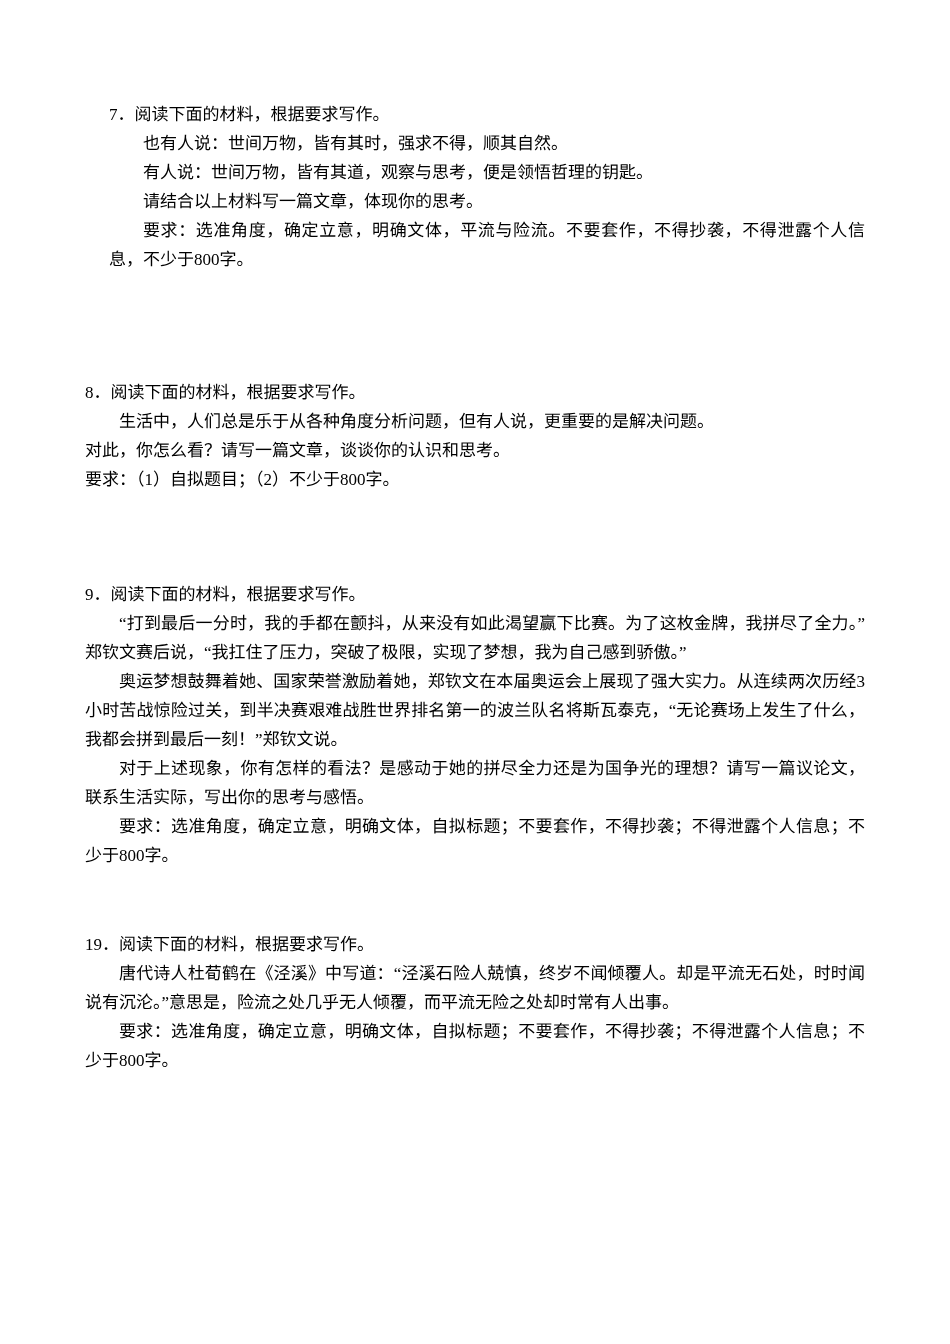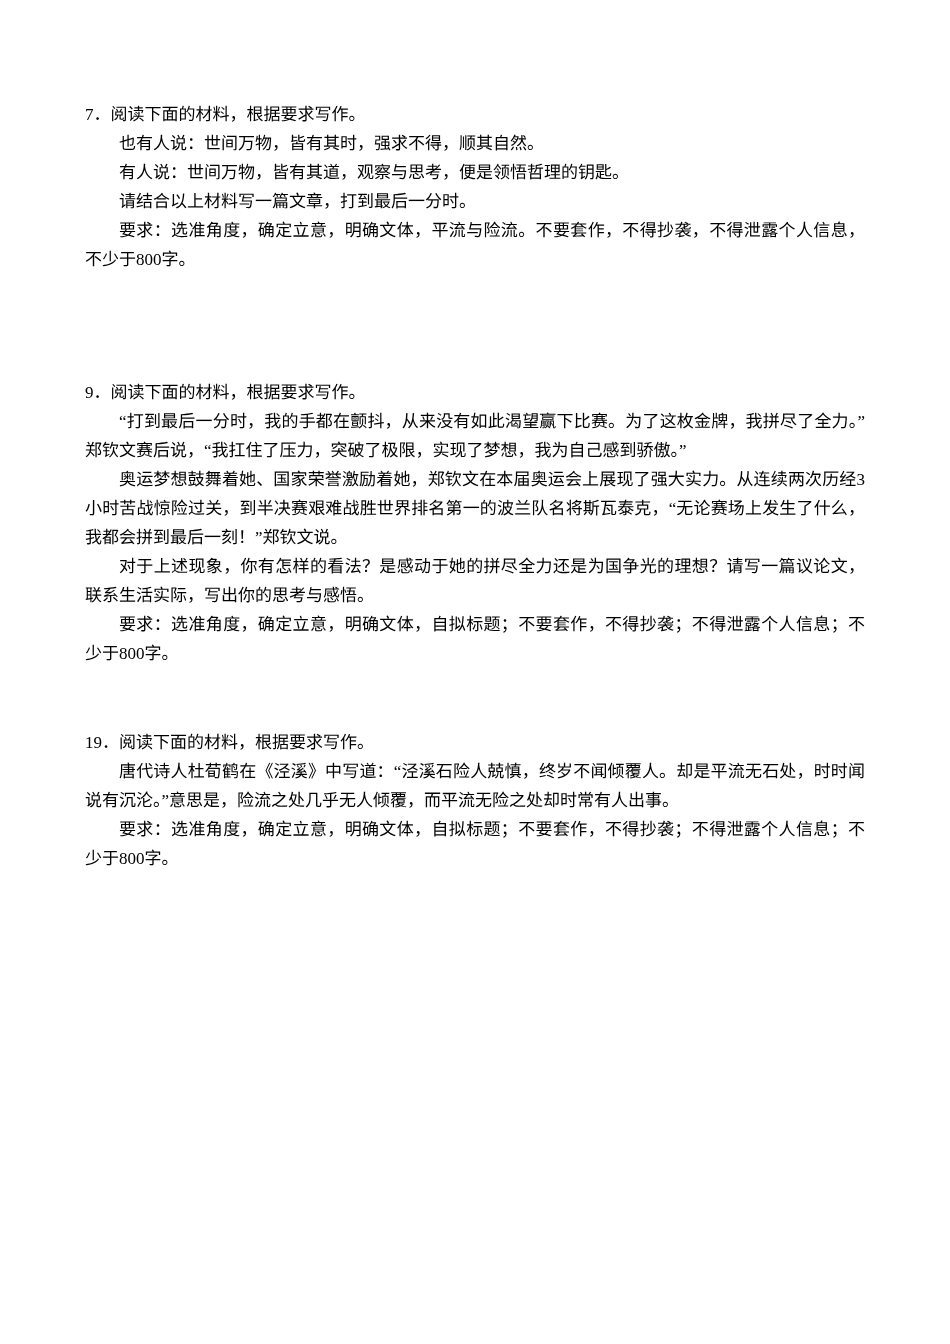--- a/index.html
+++ b/index.html
@@ -32,37 +32,43 @@
   }
   .para.indent {
     text-indent: 2em;
   }
   .para.no-indent {
     text-indent: 0;
   }
   .heading {
     text-indent: 0;
   }
-  .gap-a { margin-bottom: 104px; }
+  .gap-a { margin-bottom: 104px; margin-left: 24px; }
   .gap-b { margin-bottom: 86px; }
   .gap-c { margin-bottom: 60px; }
 </style>
 </head>
 <body>
 
 <div class="page">
 
   <section class="question gap-a">
     <p class="heading">7．阅读下面的材料，根据要求写作。</p>
     <p class="para indent">也有人说：世间万物，皆有其时，强求不得，顺其自然。</p>
     <p class="para indent">有人说：世间万物，皆有其道，观察与思考，便是领悟哲理的钥匙。</p>
-    <p class="para indent">请结合以上材料写一篇文章，打到最后一分时。</p>
+    <p class="para indent">请结合以上材料写一篇文章，体现你的思考。</p>
     <p class="para indent">要求：选准角度，确定立意，明确文体，平流与险流。不要套作，不得抄袭，不得泄露个人信息，不少于800字。</p>
   </section>
 
+  <section class="question gap-b">
+    <p class="heading">8．阅读下面的材料，根据要求写作。</p>
+    <p class="para indent">生活中，人们总是乐于从各种角度分析问题，但有人说，更重要的是解决问题。</p>
+    <p class="para no-indent">对此，你怎么看？请写一篇文章，谈谈你的认识和思考。</p>
+    <p class="para no-indent">要求：（1）自拟题目；（2）不少于800字。</p>
+  </section>
 
   <section class="question gap-c">
     <p class="heading">9．阅读下面的材料，根据要求写作。</p>
     <p class="para indent">“打到最后一分时，我的手都在颤抖，从来没有如此渴望赢下比赛。为了这枚金牌，我拼尽了全力。”郑钦文赛后说，“我扛住了压力，突破了极限，实现了梦想，我为自己感到骄傲。”</p>
     <p class="para indent">奥运梦想鼓舞着她、国家荣誉激励着她，郑钦文在本届奥运会上展现了强大实力。从连续两次历经3小时苦战惊险过关，到半决赛艰难战胜世界排名第一的波兰队名将斯瓦泰克，“无论赛场上发生了什么，我都会拼到最后一刻！”郑钦文说。</p>
     <p class="para indent">对于上述现象，你有怎样的看法？是感动于她的拼尽全力还是为国争光的理想？请写一篇议论文，联系生活实际，写出你的思考与感悟。</p>
     <p class="para indent">要求：选准角度，确定立意，明确文体，自拟标题；不要套作，不得抄袭；不得泄露个人信息；不少于800字。</p>
   </section>
 
   <section class="question">

